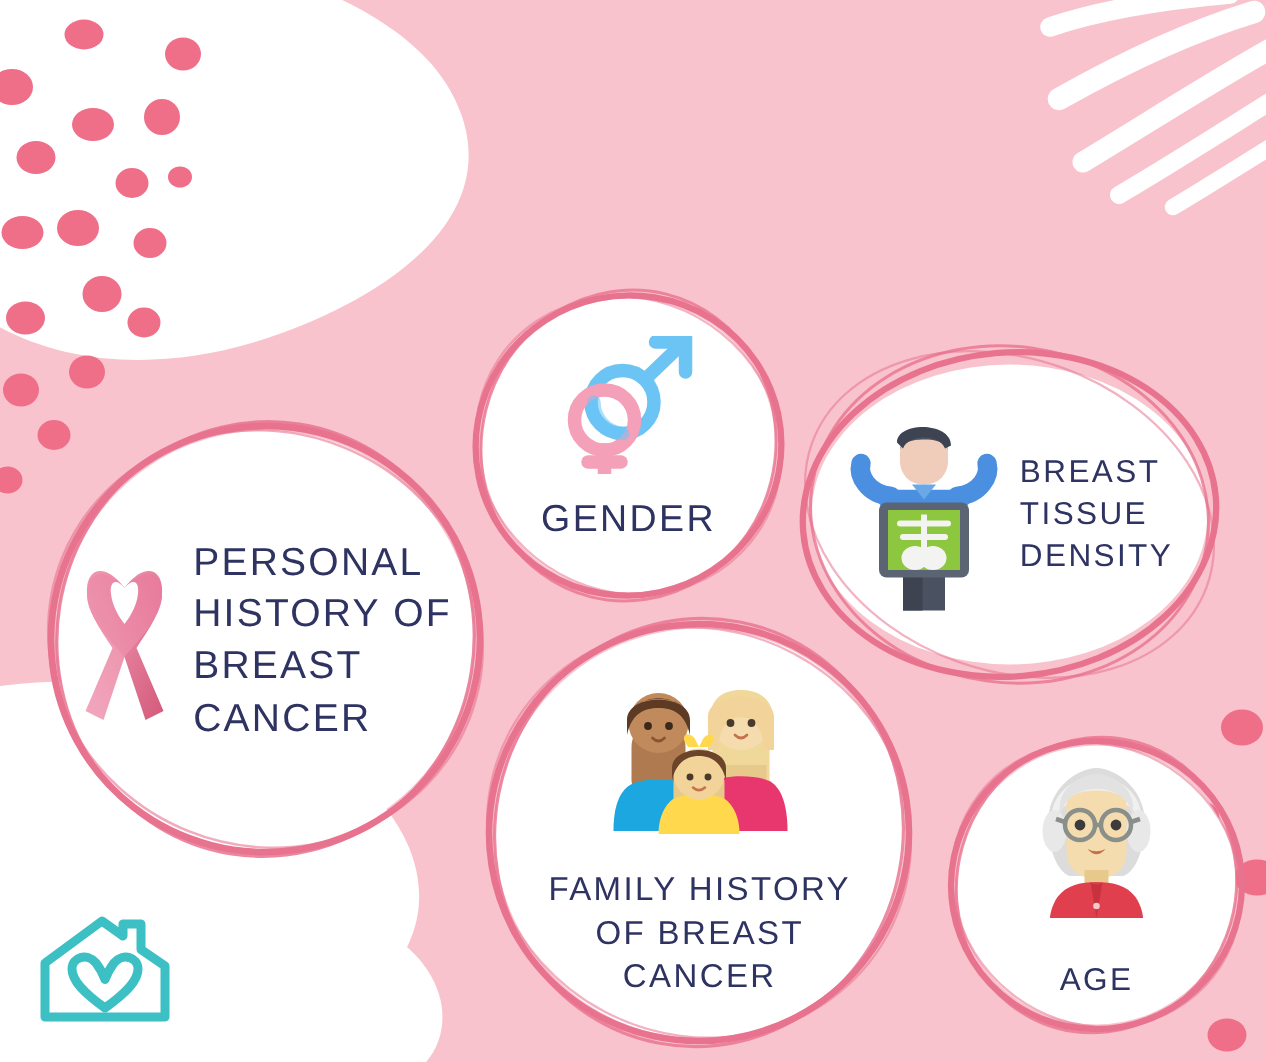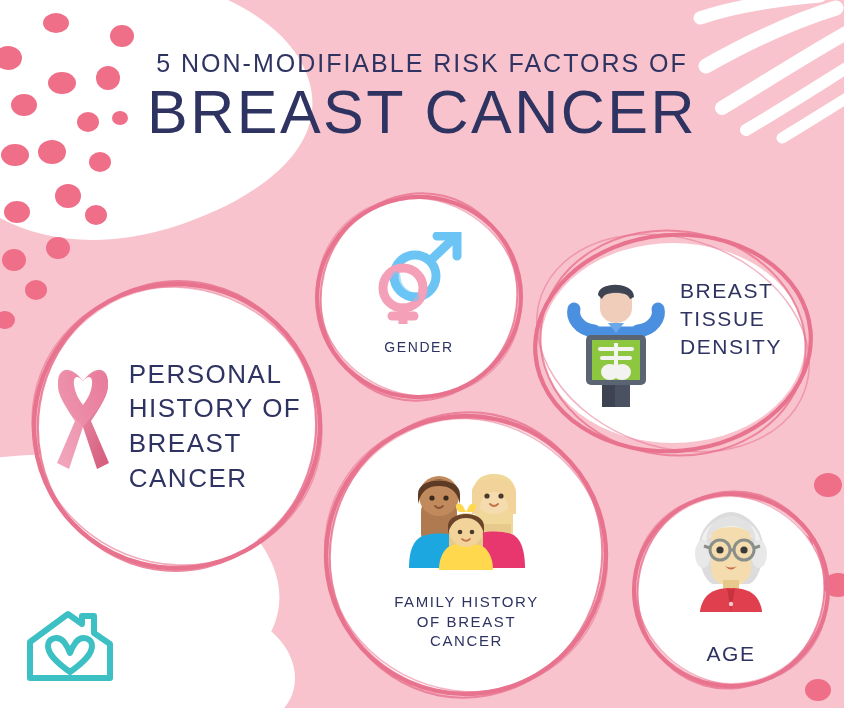--- a/index.html
+++ b/index.html
@@ -39,32 +39,32 @@
     position:absolute;inset:0;border-radius:50%;
     display:flex;align-items:center;justify-content:center;
     overflow:hidden;
   }
   .lbl{
     color:#2e3361;letter-spacing:1.6px;line-height:1.33;text-align:center;
     white-space:pre-line;
   }
 
   
-  .row{display:flex;align-items:flex-start;justify-content:center;gap:14px;}
+  .row{display:flex;align-items:center;justify-content:center;gap:14px;}
   .col{display:flex;flex-direction:column;align-items:center;justify-content:center;}
 
   
   #card-personal{left:38px;top:287px;width:278px;height:278px;}
   #card-personal .lbl{font-size:26px;text-align:left;letter-spacing:1.5px;}
   #card-gender{left:321px;top:199px;width:196px;height:196px;}
-  #card-gender .lbl{font-size:14px;}
+  #card-gender .lbl{font-size:25px;}
   #card-density{left:541px;top:243px;width:264px;height:200px;}
   #card-density .lbl{font-size:21px;text-align:left;}
   #card-family{left:330px;top:419px;width:273px;height:273px;}
-  #card-family .lbl{font-size:15px;}
+  #card-family .lbl{font-size:22px;}
   #card-age{left:638px;top:497px;width:186px;height:186px;}
   #card-age .lbl{font-size:21px;}
 
   
   .logo{position:absolute;left:24px;top:608px;width:94px;height:76px;z-index:7;}
 </style>
 </head>
 <body>
 
 <div class="stage">
@@ -112,24 +112,20 @@
     <g stroke="#ffffff" stroke-linecap="round" fill="none">
       <path d="M700,18 C735,6 775,0 820,-4" stroke-width="13"></path>
       <path d="M706,66 C745,44 790,22 836,8" stroke-width="15"></path>
       <path d="M722,108 C765,82 812,52 848,32" stroke-width="14"></path>
       <path d="M746,130 C790,104 830,78 856,62" stroke-width="12"></path>
       <path d="M782,138 C812,120 840,102 860,90" stroke-width="11"></path>
       <path d="M808,58 C828,44 845,32 858,24" stroke-width="9"></path>
     </g>
   </svg>
 
-  <div class="title-block">
-    <div class="title-sub">5 NON-MODIFIABLE RISK FACTORS OF</div>
-    <div class="title-main">BREAST CANCER</div>
-  </div>
 
   <div class="card" id="card-personal">
     <div class="disc"></div>
     <svg class="ring-svg" style="left:-12px;top:-12px;width:302px;height:302px;" viewBox="0 0 302 302">
       <g fill="none" stroke="#e8738f" stroke-linecap="round">
         <ellipse cx="151" cy="151" rx="143" ry="142" stroke-width="4.5" transform="rotate(-7 151 151)"></ellipse>
         <ellipse cx="151" cy="151" rx="139" ry="145" stroke-width="2.2" transform="rotate(9 151 151)" opacity=".85"></ellipse>
         <ellipse cx="151" cy="151" rx="146" ry="138" stroke-width="1.6" transform="rotate(22 151 151)" opacity=".6"></ellipse>
       </g>
     </svg>

